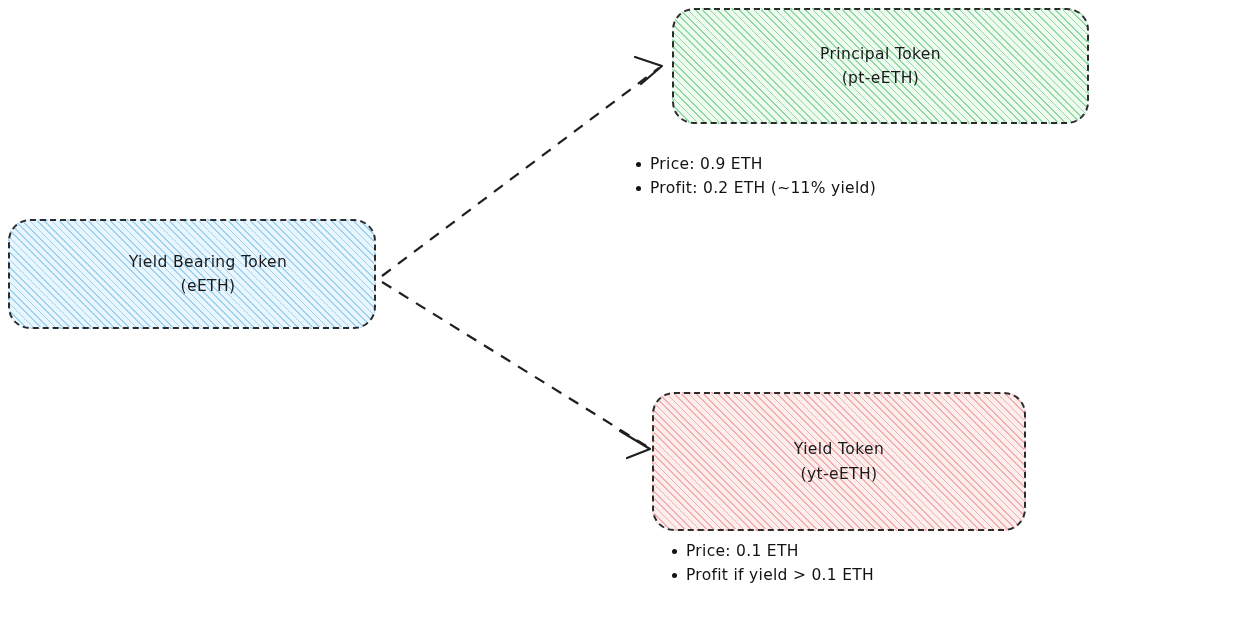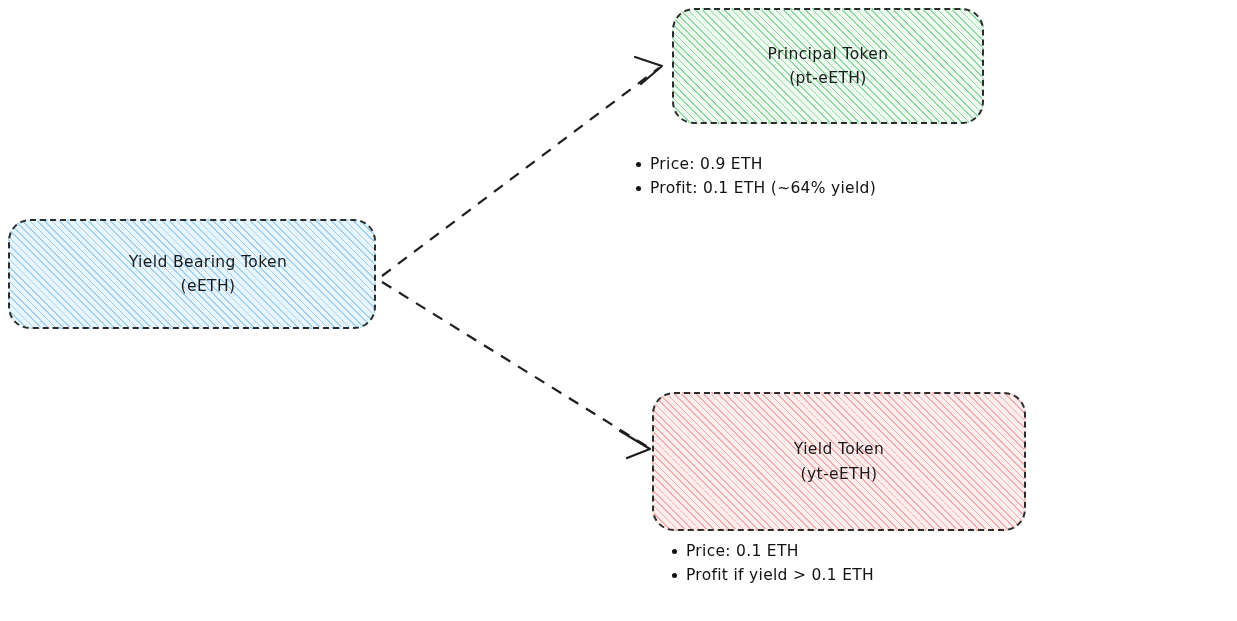--- a/index.html
+++ b/index.html
@@ -59,21 +59,21 @@
   }
   .hatch-pink {
     background-color: #ffffff;
     background-image: repeating-linear-gradient(
         45deg,
         #f3aead 0px, #f3aead 1.2px,
         #fdeeee 1.2px, #fdeeee 5.2px);
   }
 
   #node-source  { left: 8px;   top: 219px; width: 368px; height: 110px; }
-  #node-pt      { left: 672px; top: 8px;   width: 312px; height: 116px; }
+  #node-pt      { left: 672px; top: 8px;   width: 417px; height: 116px; }
   #node-yt      { left: 652px; top: 392px; width: 374px; height: 139px; }
 
   
   .bullets {
     position: absolute;
     margin: 0;
     padding: 0;
     list-style: none;
   }
   .bullets li {
@@ -137,21 +137,21 @@
 (pt-eETH)</div>
   </div>
 
   <div id="node-yt" class="node hatch-pink">
     <div class="label">Yield Token
 (yt-eETH)</div>
   </div>
 
   <ul id="bullets-pt" class="bullets">
     <li>Price: 0.9 ETH</li>
-    <li>Profit: 0.1 ETH (~64% yield)</li>
+    <li>Profit: 0.2 ETH (~11% yield)</li>
   </ul>
 
   <ul id="bullets-yt" class="bullets">
     <li>Price: 0.1 ETH</li>
     <li>Profit if yield &gt; 0.1 ETH</li>
   </ul>
 
 </div>
 
 </body></html>

